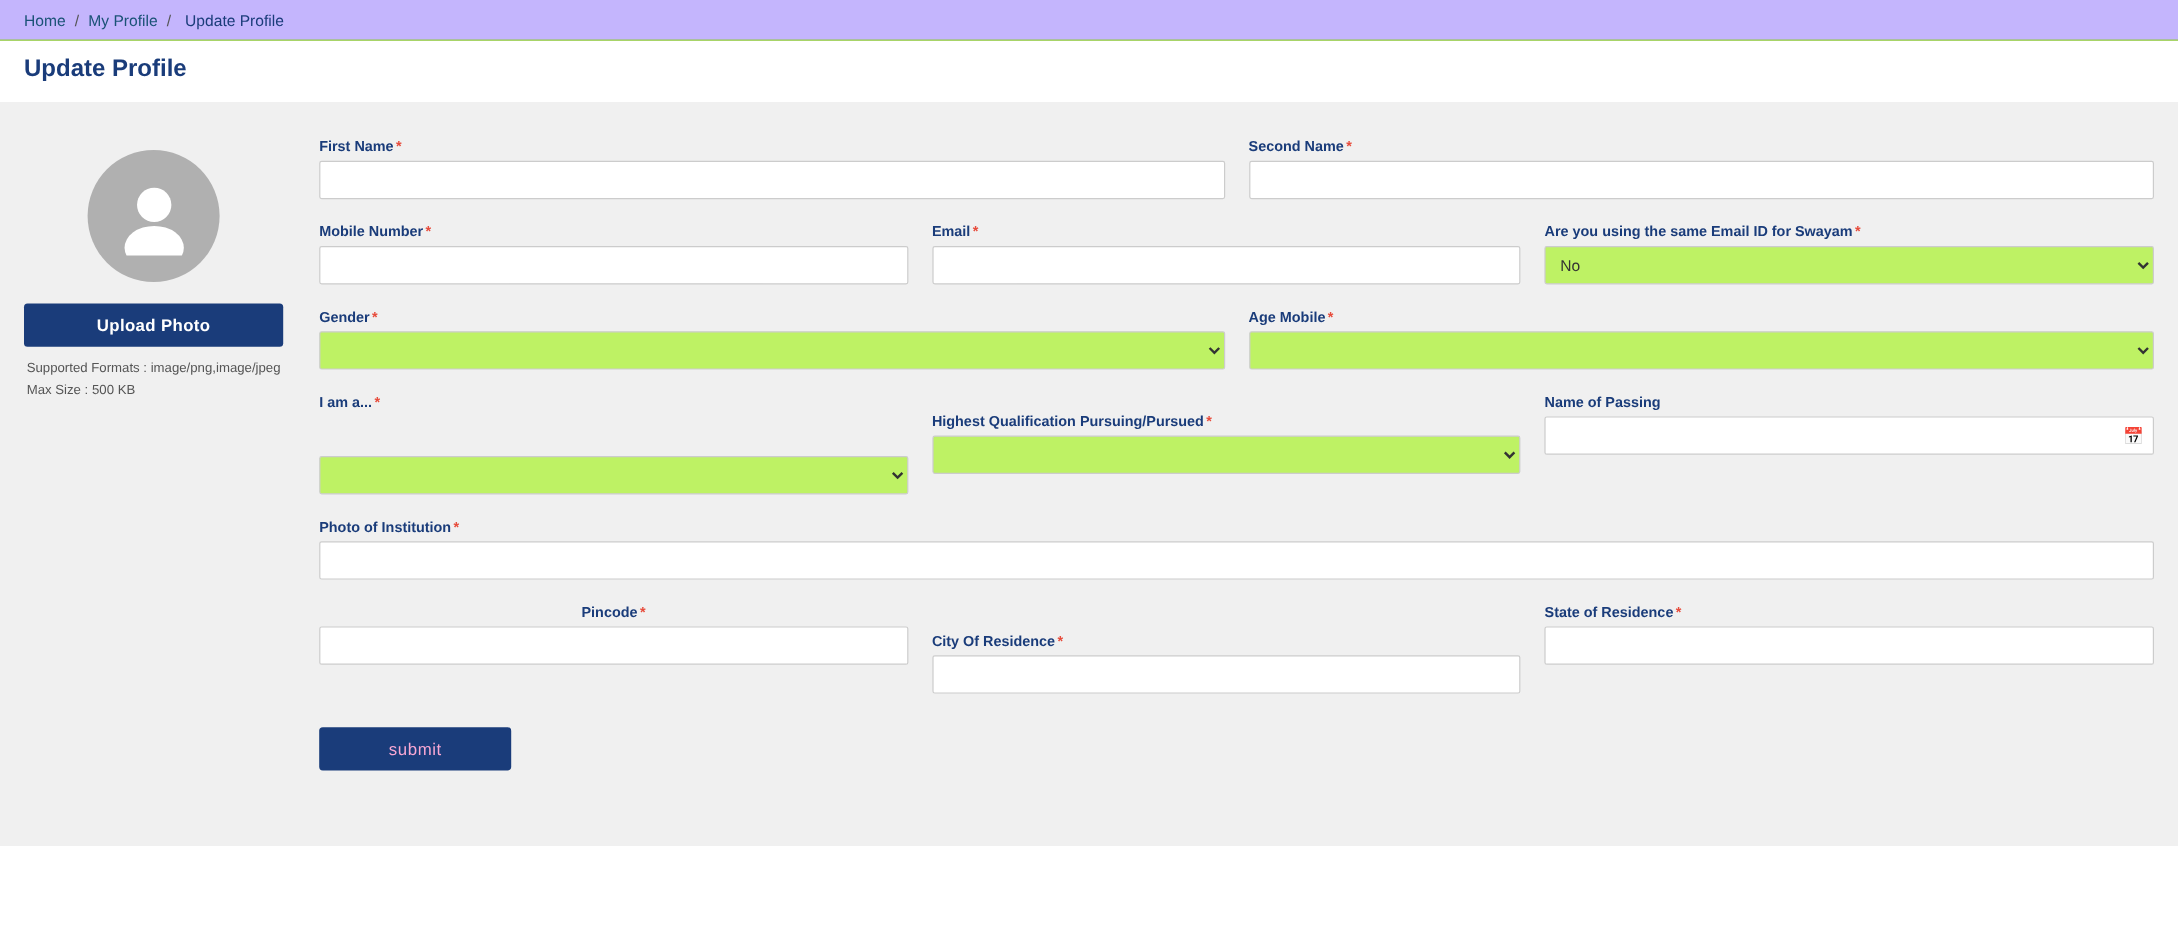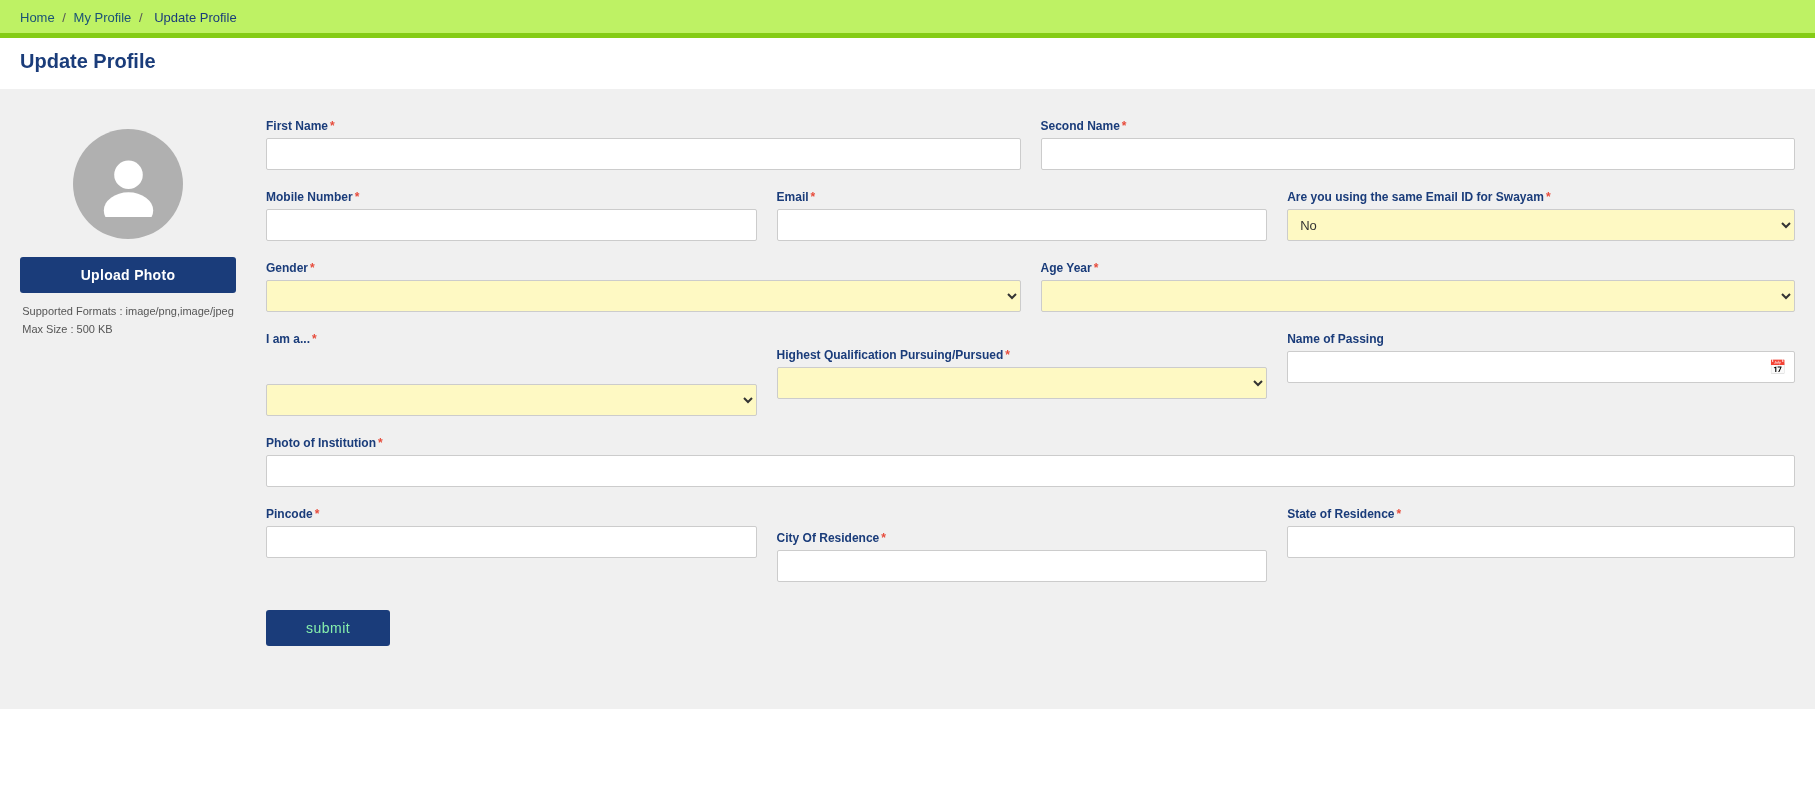--- a/index.html
+++ b/index.html
@@ -6,22 +6,22 @@
     body {
       font-family: Arial, sans-serif;
       background: #fff;
       color: #333;
       font-size: 13px;
     }
 
     
     .breadcrumb-area {
       padding: 10px 20px 8px 20px;
-      background: #bef264;
-      border-bottom: 5px solid #84cc16;
+      background: #c4b5fd;
+      border-bottom: 1px solid #84cc16;
     }
     .breadcrumb {
       font-size: 13px;
       color: #1a3c7a;
     }
     .breadcrumb span {
       color: #555;
       margin: 0 4px;
     }
     .breadcrumb a {
@@ -146,21 +146,21 @@
       font-size: 13px;
       outline: none;
       color: #333;
       width: 100%;
     }
 
     .form-select {
       height: 32px;
       border: 1px solid #ccc;
       border-radius: 2px;
-      background: #fef9c3;
+      background: #bef264;
       padding: 0 8px;
       font-size: 13px;
       outline: none;
       color: #333;
       width: 100%;
       appearance: auto;
       cursor: pointer;
     }
 
     .date-input-wrapper {
@@ -175,24 +175,24 @@
       right: 8px;
       top: 50%;
       transform: translateY(-50%);
       color: #666;
       font-size: 14px;
       pointer-events: none;
     }
 
     .submit-btn {
       background: #1a3c7a;
-      color: #86efac;
+      color: #f9a8d4;
       border: none;
       border-radius: 3px;
-      padding: 10px 40px;
+      padding: 10px 58px;
       font-size: 14px;
       cursor: pointer;
       font-weight: normal;
       letter-spacing: 0.5px;
       margin-top: 8px;
     }
   </style>
 </head>
 <body>
 
@@ -275,21 +275,21 @@
           </label>
           <select class="form-select">
             <option></option>
             <option>Male</option>
             <option>Female</option>
             <option>Other</option>
           </select>
         </div>
         <div class="form-group">
           <label class="form-label">
-            <span>Age Year</span><span class="required-star">*</span>
+            <span>Age Mobile</span><span class="required-star">*</span>
           </label>
           <select class="form-select">
             <option></option>
             <option>Below 18</option>
             <option>18-25</option>
             <option>26-35</option>
             <option>36-45</option>
             <option>46-55</option>
             <option>56 and above</option>
           </select>
@@ -335,21 +335,21 @@
       <div class="form-row">
         <div class="form-group full">
           <label class="form-label">
             <span>Photo of Institution</span><span class="required-star">*</span>
           </label>
           <input type="text" class="form-input" style="">
         </div>
       </div>
 
       <div class="form-row">
-        <div class="form-group" style="flex: 0 0 calc(33% - 14px);">
+        <div class="form-group" style="flex: 0 0 calc(33% - 14px); align-items: center;">
           <label class="form-label">
             <span>Pincode</span><span class="required-star">*</span>
           </label>
           <input type="text" class="form-input" style="">
         </div>
         <div class="form-group" style="flex: 0 0 calc(33% - 14px); margin-top: 24px;">
           <label class="form-label">
             <span>City Of Residence</span><span class="required-star">*</span>
           </label>
           <input type="text" class="form-input" style="">

